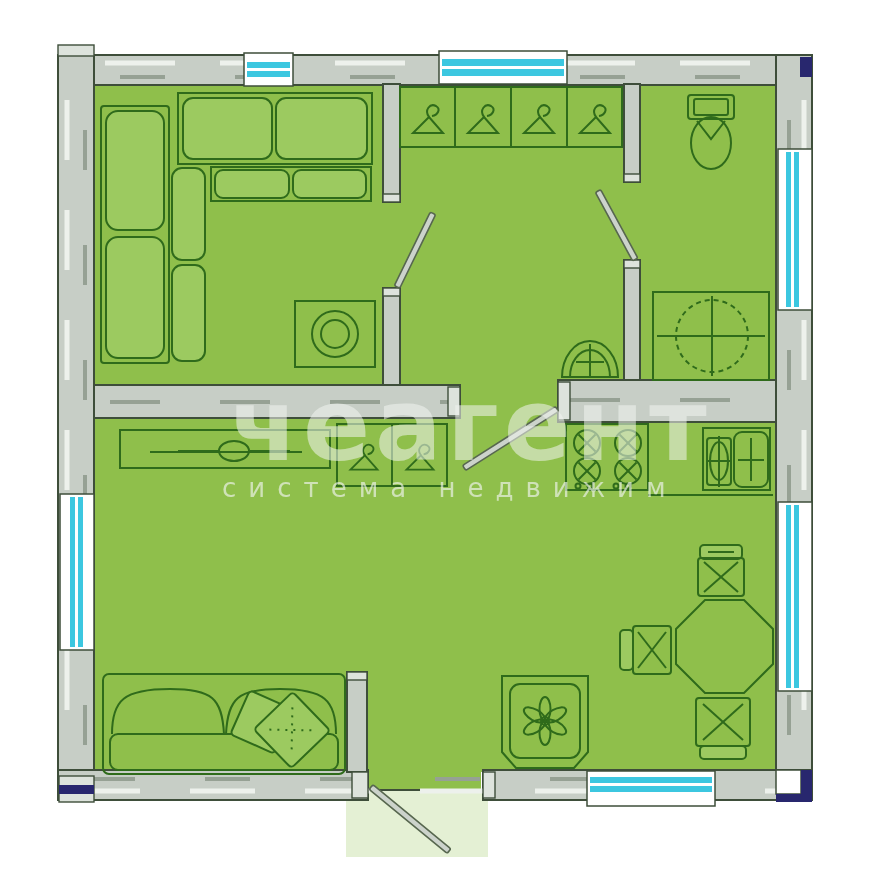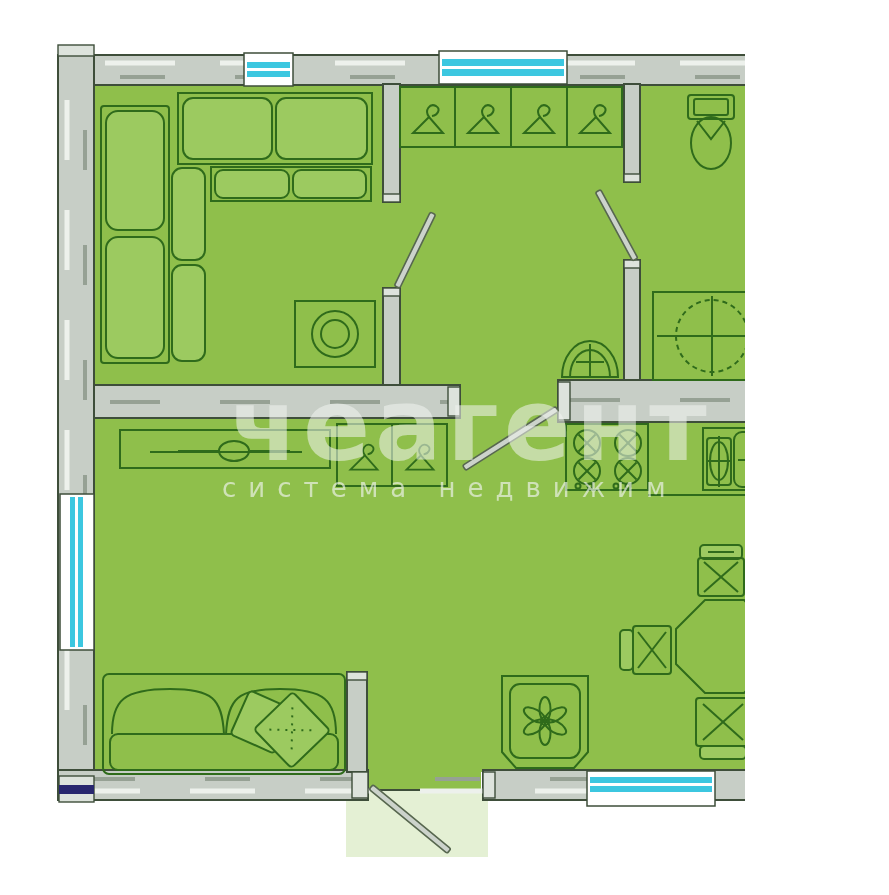--- a/index.html
+++ b/index.html
@@ -1,16 +1,16 @@
 <!DOCTYPE html>
 <html style="--floor: #8fbf4b; --floor_pale: #e4f0d4; --wall_fill: #c7cec6; --wall_line: #3e4e3a; --wall_dash_light: #edf1ec; --wall_dash_dark: #96a194; --furniture_line: #2f6b1b; --furniture_fill: #9cca60; --glass: #3cc7e0; --accent_navy: #28276e; --watermark: #f2f5f1;"><head>
 <meta charset="utf-8">
 <style>
   html,body{margin:0;padding:0;background:#ffffff;}
-  #stage{position:relative;width:745px;height:895px;background:#ffffff;overflow:hidden;
+  #stage{position:relative;width:889px;height:895px;background:#ffffff;overflow:hidden;
          font-family:"DejaVu Sans", sans-serif;}
   svg{display:block;}
   .wall   {fill:var(--wall_fill);stroke:var(--wall_line);stroke-width:2;}
   .iwall  {fill:var(--wall_fill);stroke:var(--wall_line);stroke-width:2;}
   .cap    {fill:#dde3dc;stroke:var(--wall_line);stroke-width:1.4;}
   .furn   {fill:none;stroke:var(--furniture_line);stroke-width:2;}
   .furnf  {fill:var(--furniture_fill);stroke:var(--furniture_line);stroke-width:2;}
   .winframe{fill:#ffffff;stroke:var(--wall_line);stroke-width:1.5;}
   .glass  {fill:var(--glass);}
   .leaf   {fill:#ccd3cb;stroke:#57674f;stroke-width:1.6;}

